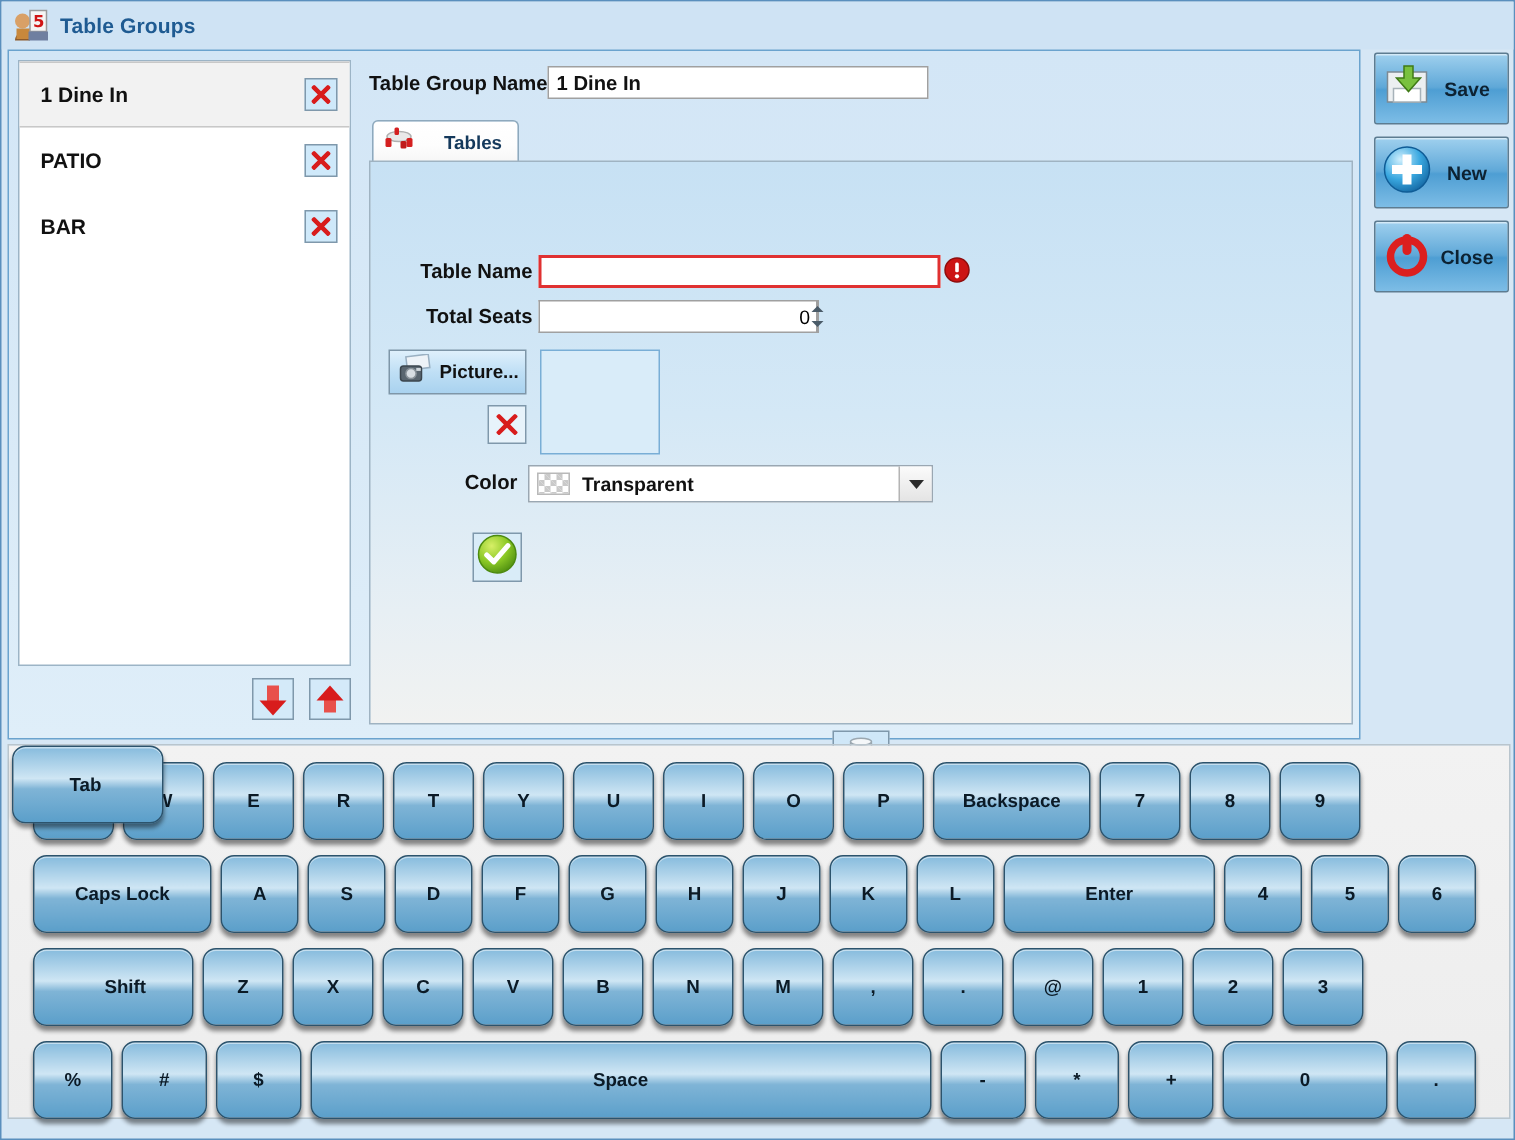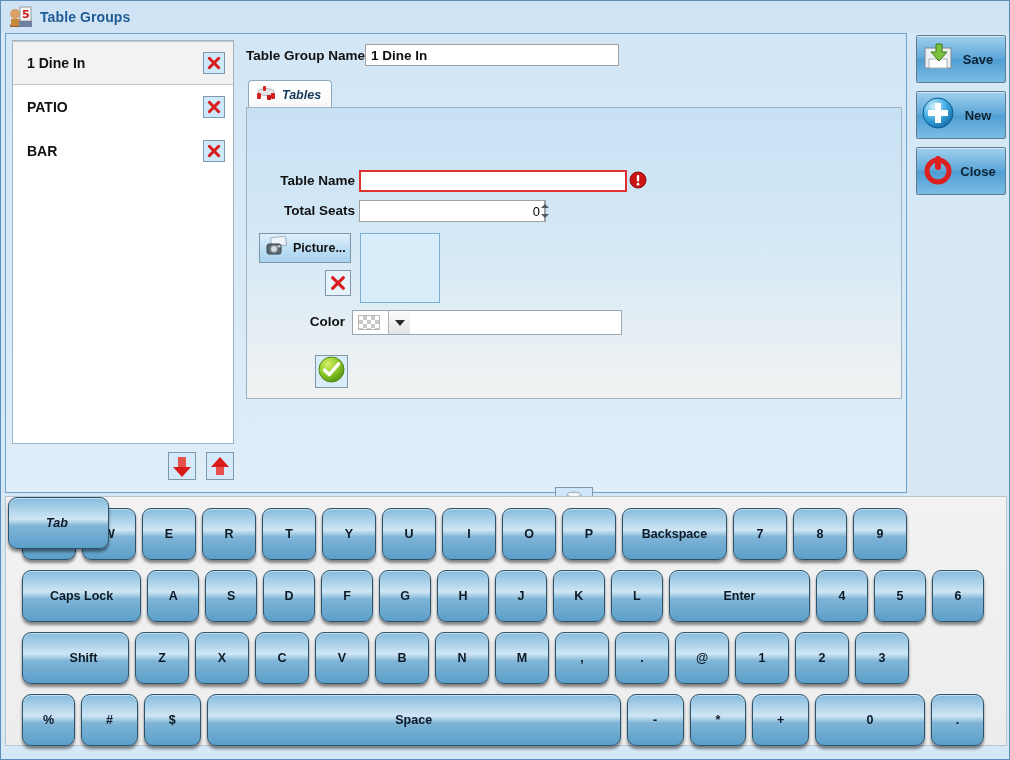--- a/index.html
+++ b/index.html
@@ -155,31 +155,30 @@
   }
   .tab {
     position: absolute; left: 2px; top: 0;
     height: 28px;
     background: linear-gradient(180deg,#ffffff 0%, #fdfdfd 60%, #f6f6f6 100%);
     border: 1px solid #8ea9bd;
     border-bottom: none;
     border-radius: 4px 4px 0 0;
     display: flex; align-items: center;
     padding: 0 10px 0 7px;
-    gap: 6px;
-    cursor: pointer;
-    font-style: italic;
+    gap: 20px;
+    cursor: pointer;
   }
   .tab .tab-label {
     font-size: 12.5px; font-weight: bold; color: #14395c;
   }
 
   .tabpanel {
     position: absolute; left: 240px; top: 73px;
-    width: 656px; height: 292px;
+    width: 656px; height: 376px;
     background: linear-gradient(180deg,#c7e1f4 0%, #d4e8f6 45%, #e7eff4 80%, #f1f2f1 100%);
     border: 1px solid #9fb3c2;
   }
 
   
   .form-label {
     position: absolute;
     font-size: 13.5px; font-weight: bold;
     color: #111;
     text-align: right;
@@ -481,20 +480,21 @@
           </svg>
         </span>
         <span class="pic-label">Picture...</span>
       </div>
       <div class="pic-clear"></div>
       <div class="pic-preview"></div>
 
       <div class="form-label" style="left:12px; top:206px; width:86px;">Color</div>
       <div class="color-combo">
         <span class="swatch"></span>
+        <span class="color-text">Transparent</span>
         <span class="combo-arrow">
             <i></i>
           </span>
       </div>
 
       <div class="confirm-btn">
         <span>
           <svg width="27" height="27" viewBox="0 0 27 27">
             <defs>
               <radialGradient id="gck" cx="35%" cy="28%" r="78%">

